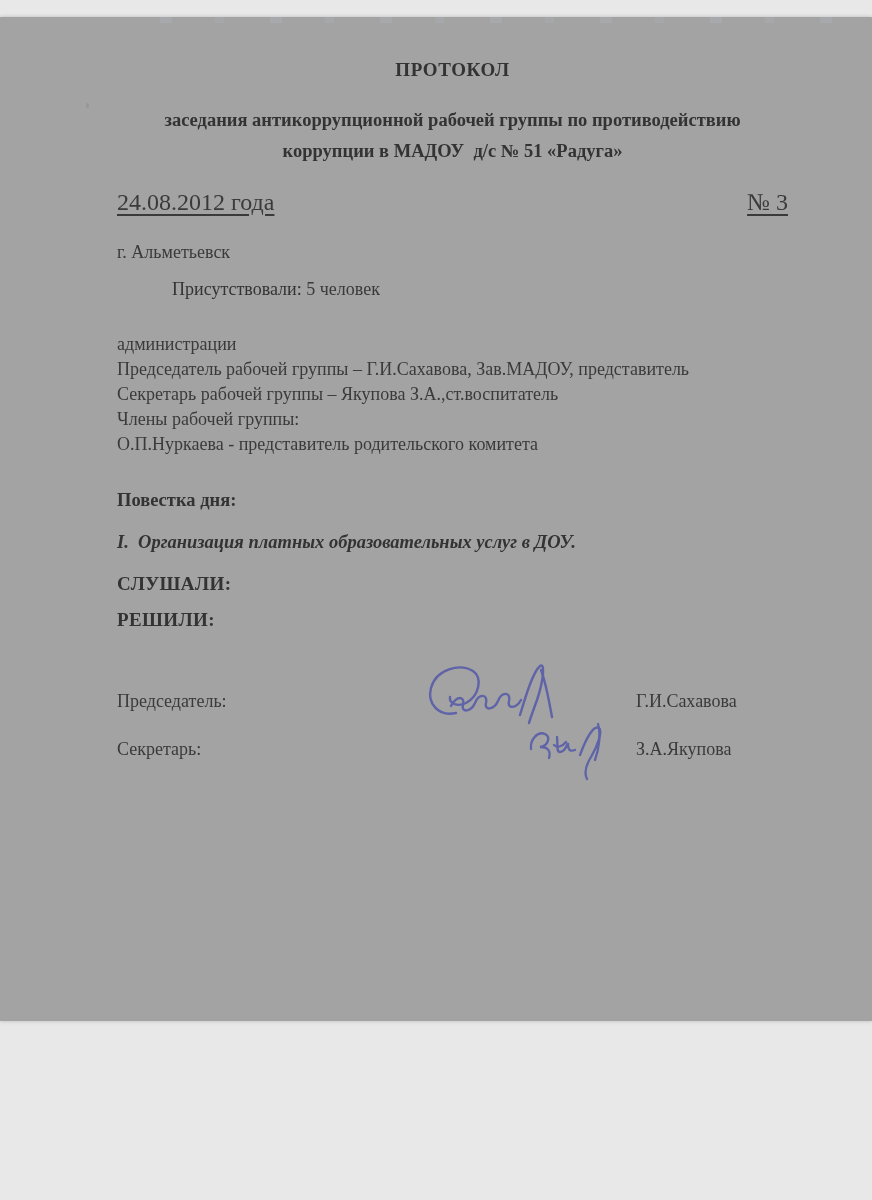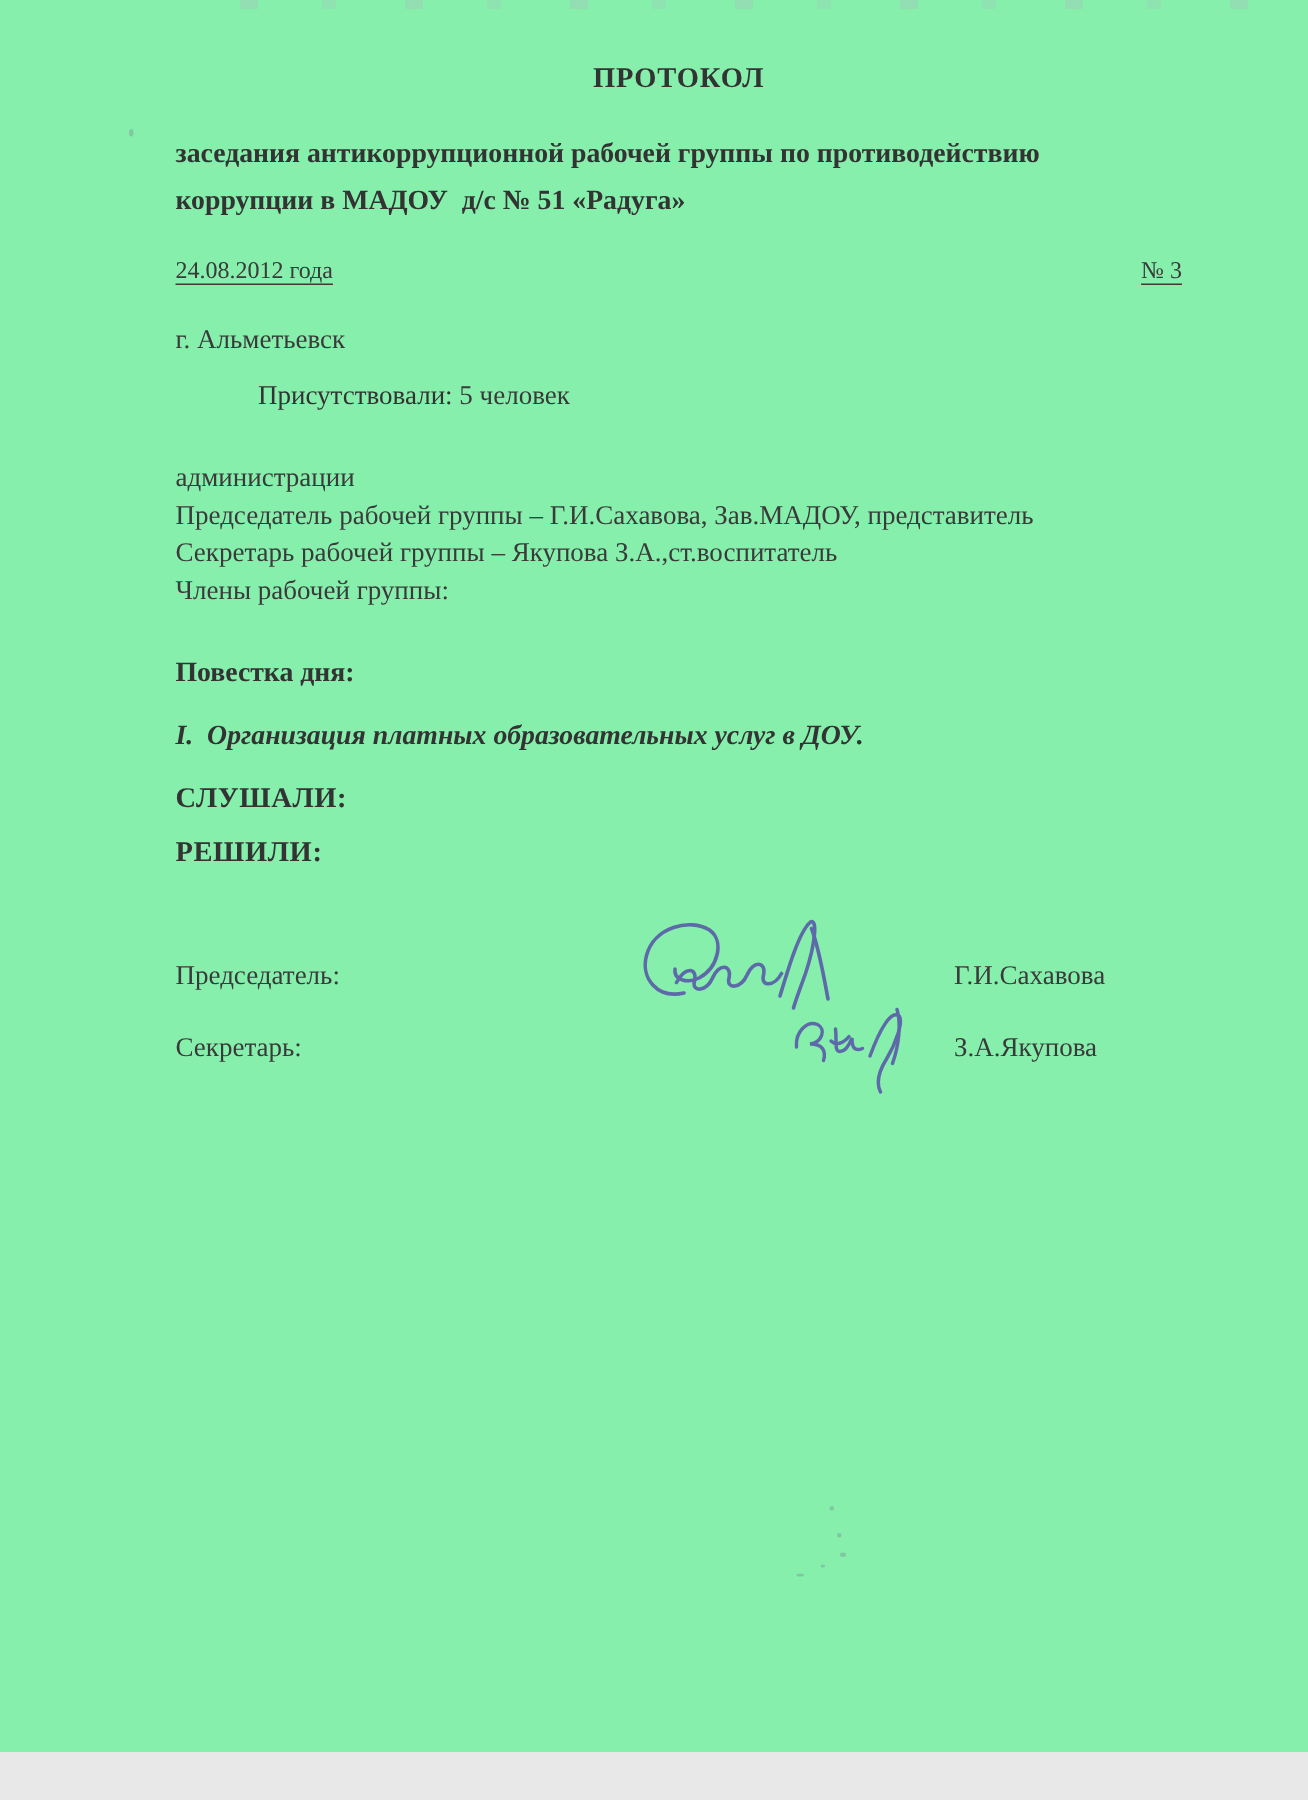--- a/index.html
+++ b/index.html
@@ -1,49 +1,49 @@
 <!DOCTYPE html>
 <html lang="ru"><head>
 <meta charset="utf-8">
 <style>
   html,body { margin:0; padding:0; background:#e8e8e8; }
   .page {
     position:relative;
-    width:872px; height:1168px;
-    margin:0 auto;
-    background:#86efac;
+    width:872px; height:1004px;
+    margin:17px auto;
+    background:#a3a3a3;
     font-family:"Liberation Serif","DejaVu Serif",serif;
     color:#3a3a3a;
     overflow:hidden;
     box-shadow:0 0 4px rgba(0,0,0,.2);
   }
   .content { padding:0 84px 0 117px; }
   .line { white-space:pre-wrap; }
 
   .title {
     margin-top:42px;
     text-align:center;
     font-weight:bold;
     font-size:19px;
     letter-spacing:.6px;
     color:#333;
   }
   .subtitle {
     margin-top:24px;
-    text-align:left;
+    text-align:center;
     font-weight:bold;
     font-size:18.5px;
     line-height:31px;
     color:#333;
   }
   .meta-row {
     margin-top:22px;
     display:flex;
     justify-content:space-between;
-    font-size:16px;
+    font-size:24px;
   }
   .meta-row .underlined { text-decoration:underline; text-underline-offset:4px; }
   .city { margin-top:26px; font-size:18px; }
   .attendees { margin-top:16px; font-size:18px; text-indent:55px; }
   .attendees .label { font-weight:normal; color:#333; }
 
   .participants { margin-top:32px; font-size:18px; line-height:25px; }
 
   .agenda-label { margin-top:33px; font-weight:bold; font-size:18.5px; color:#333; }
   .agenda-item  { margin-top:21px; font-weight:bold; font-size:18.5px; color:#333;font-style:italic; }
@@ -111,20 +111,21 @@
 
     <div class="attendees">
       <span class="label line">Присутствовали:</span><span class="line"> 5 человек</span>
     </div>
 
     <div class="participants">
       <div class="line">администрации</div>
       <div class="line">Председатель рабочей группы – Г.И.Сахавова, Зав.МАДОУ, представитель</div>
       <div class="line">Секретарь рабочей группы – Якупова З.А.,ст.воспитатель</div>
       <div class="line">Члены рабочей группы:</div>
+      <div class="line">О.П.Нуркаева - представитель родительского комитета</div>
     </div>
 
     <div class="agenda-label line">Повестка дня:</div>
     <div class="agenda-item line">I.  Организация платных образовательных услуг в ДОУ.</div>
 
     <div class="heard-label line">СЛУШАЛИ:</div>
 
     <div class="decided-label line">РЕШИЛИ:</div>
 
     <div class="signatures">

